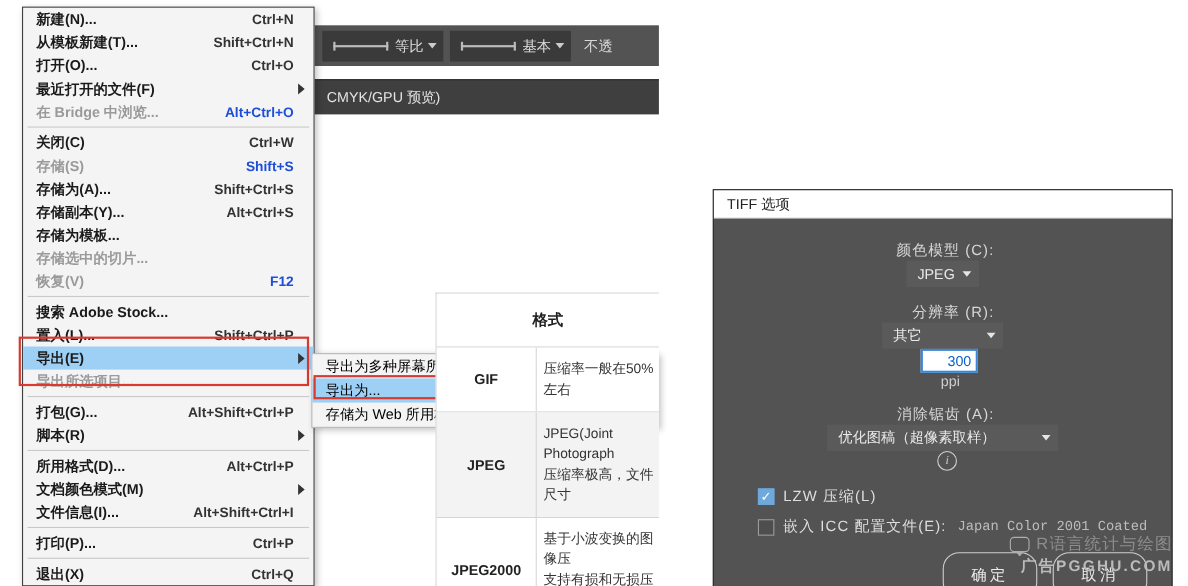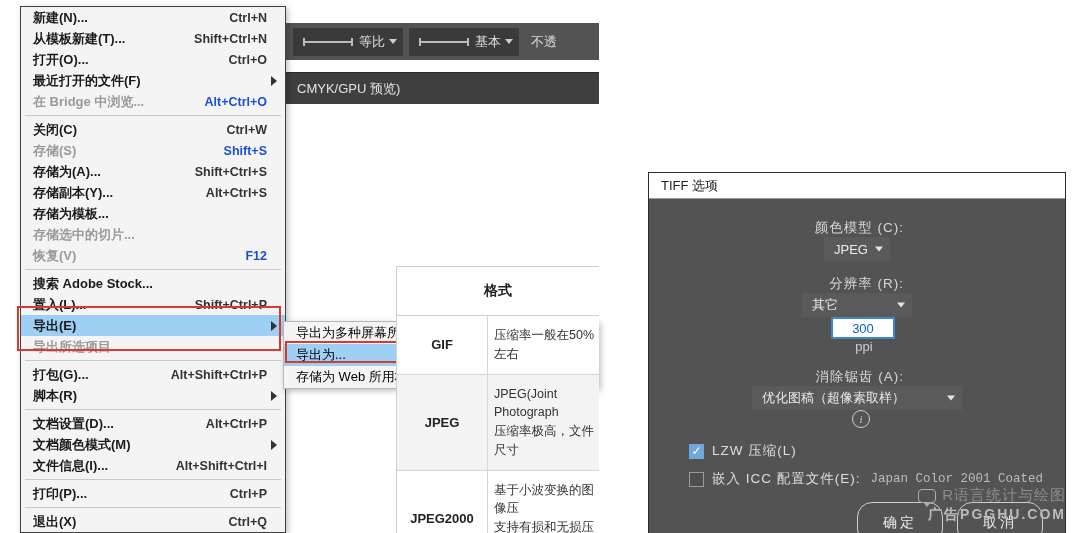--- a/index.html
+++ b/index.html
@@ -184,24 +184,24 @@
     font-size:13px;
   }
   .tiff-select.wide { min-width: 210px; }
   .tiff-select.sm  { min-width: 60px; }
   .tiff-select::after {
     content:"";
     position:absolute; right:7px; top:50%; transform:translateY(-50%);
     width:0;height:0;border-left:4px solid transparent;border-right:4px solid transparent;border-top:5px solid #e5e5e5;
   }
   .tiff-input {
-    width:64px; height:22px;
+    width:52px; height:22px;
     background:#fff; color:#0a63c9;
     border:2px solid #3a87d6;
-    text-align:center; padding:0 4px;
+    text-align:right; padding:0 4px;
     font-size:13px;
   }
   .tiff-unit { margin-left:14px; color:#cfcfcf; font-size:13px; }
 
   .tiff-check {
     display:flex; align-items:center;
     margin: 4px 0 10px 22px;
   }
   .tiff-check .box {
     width:15px; height:15px;
@@ -344,21 +344,21 @@
     <div class="fm-item">
       <span class="lbl">打包(G)...</span>
       <span class="acc">Alt+Shift+Ctrl+P</span>
     </div>
     <div class="fm-item">
       <span class="lbl">脚本(R)</span>
       <span class="arrow"></span>
     </div>
     <div class="fm-sep"></div>
     <div class="fm-item">
-      <span class="lbl">文档设置(D)...</span>
+      <span class="lbl">所用格式(D)...</span>
       <span class="acc">Alt+Ctrl+P</span>
     </div>
     <div class="fm-item">
       <span class="lbl">文档颜色模式(M)</span>
       <span class="arrow"></span>
     </div>
     <div class="fm-item">
       <span class="lbl">文件信息(I)...</span>
       <span class="acc">Alt+Shift+Ctrl+I</span>
     </div>

